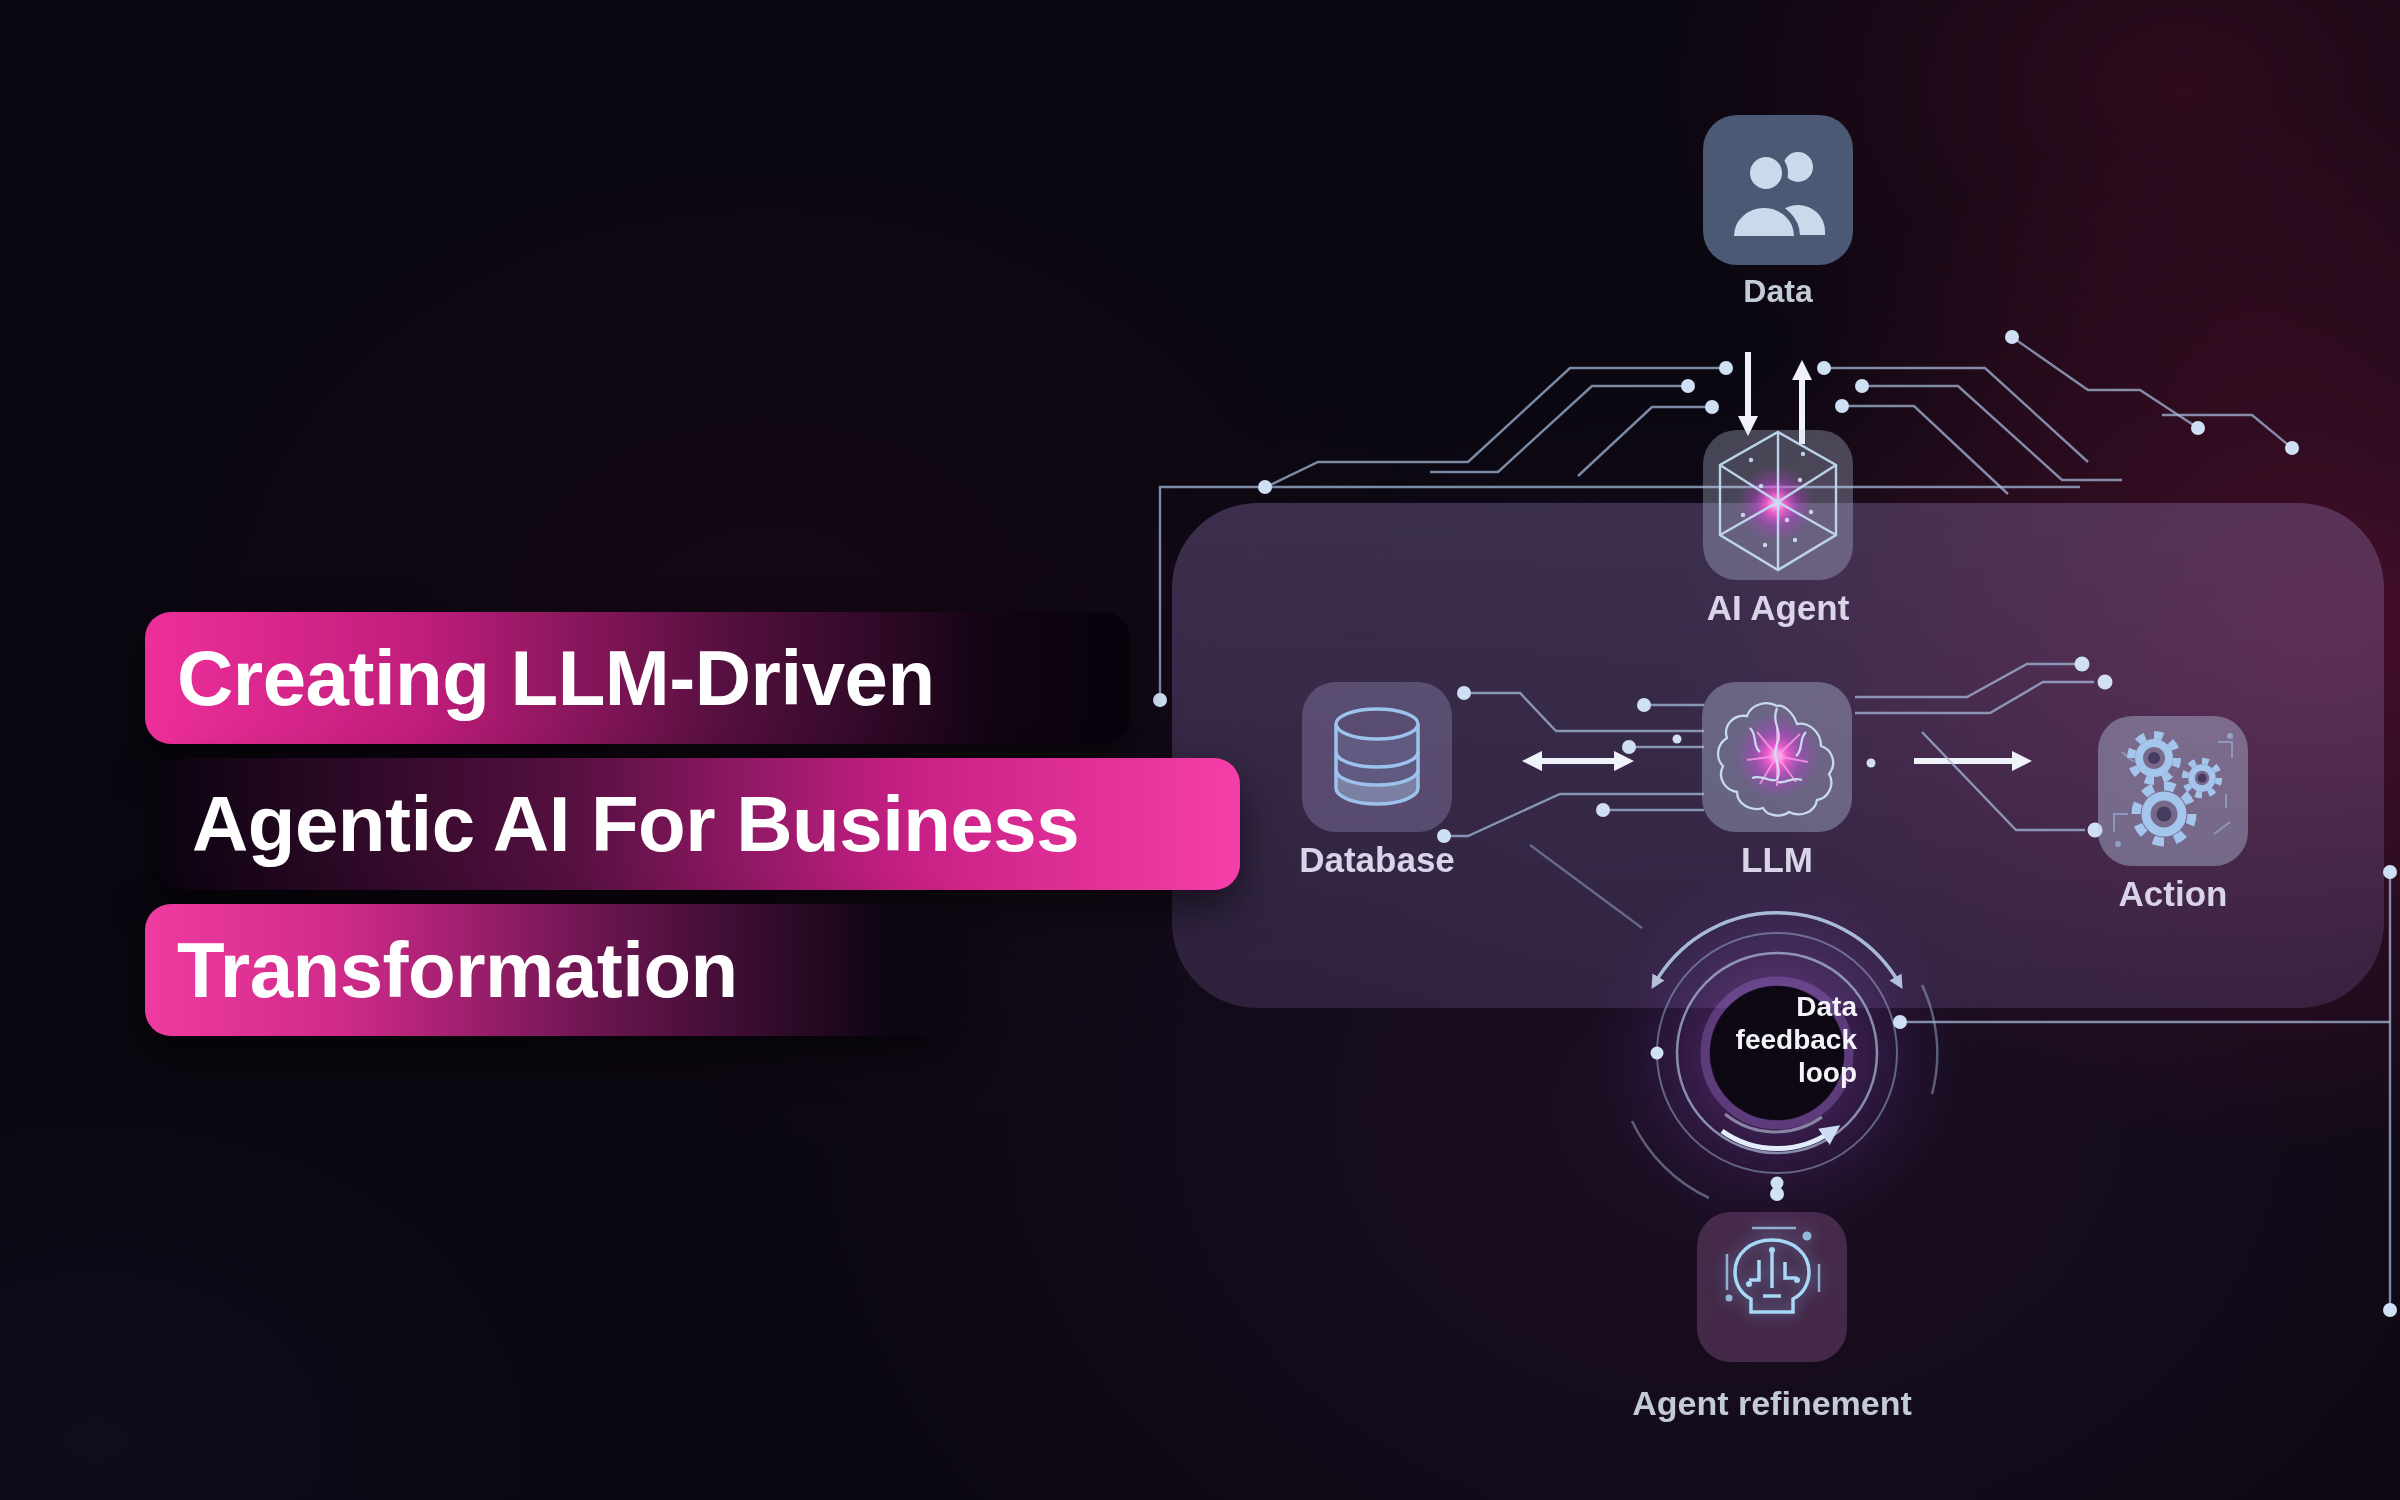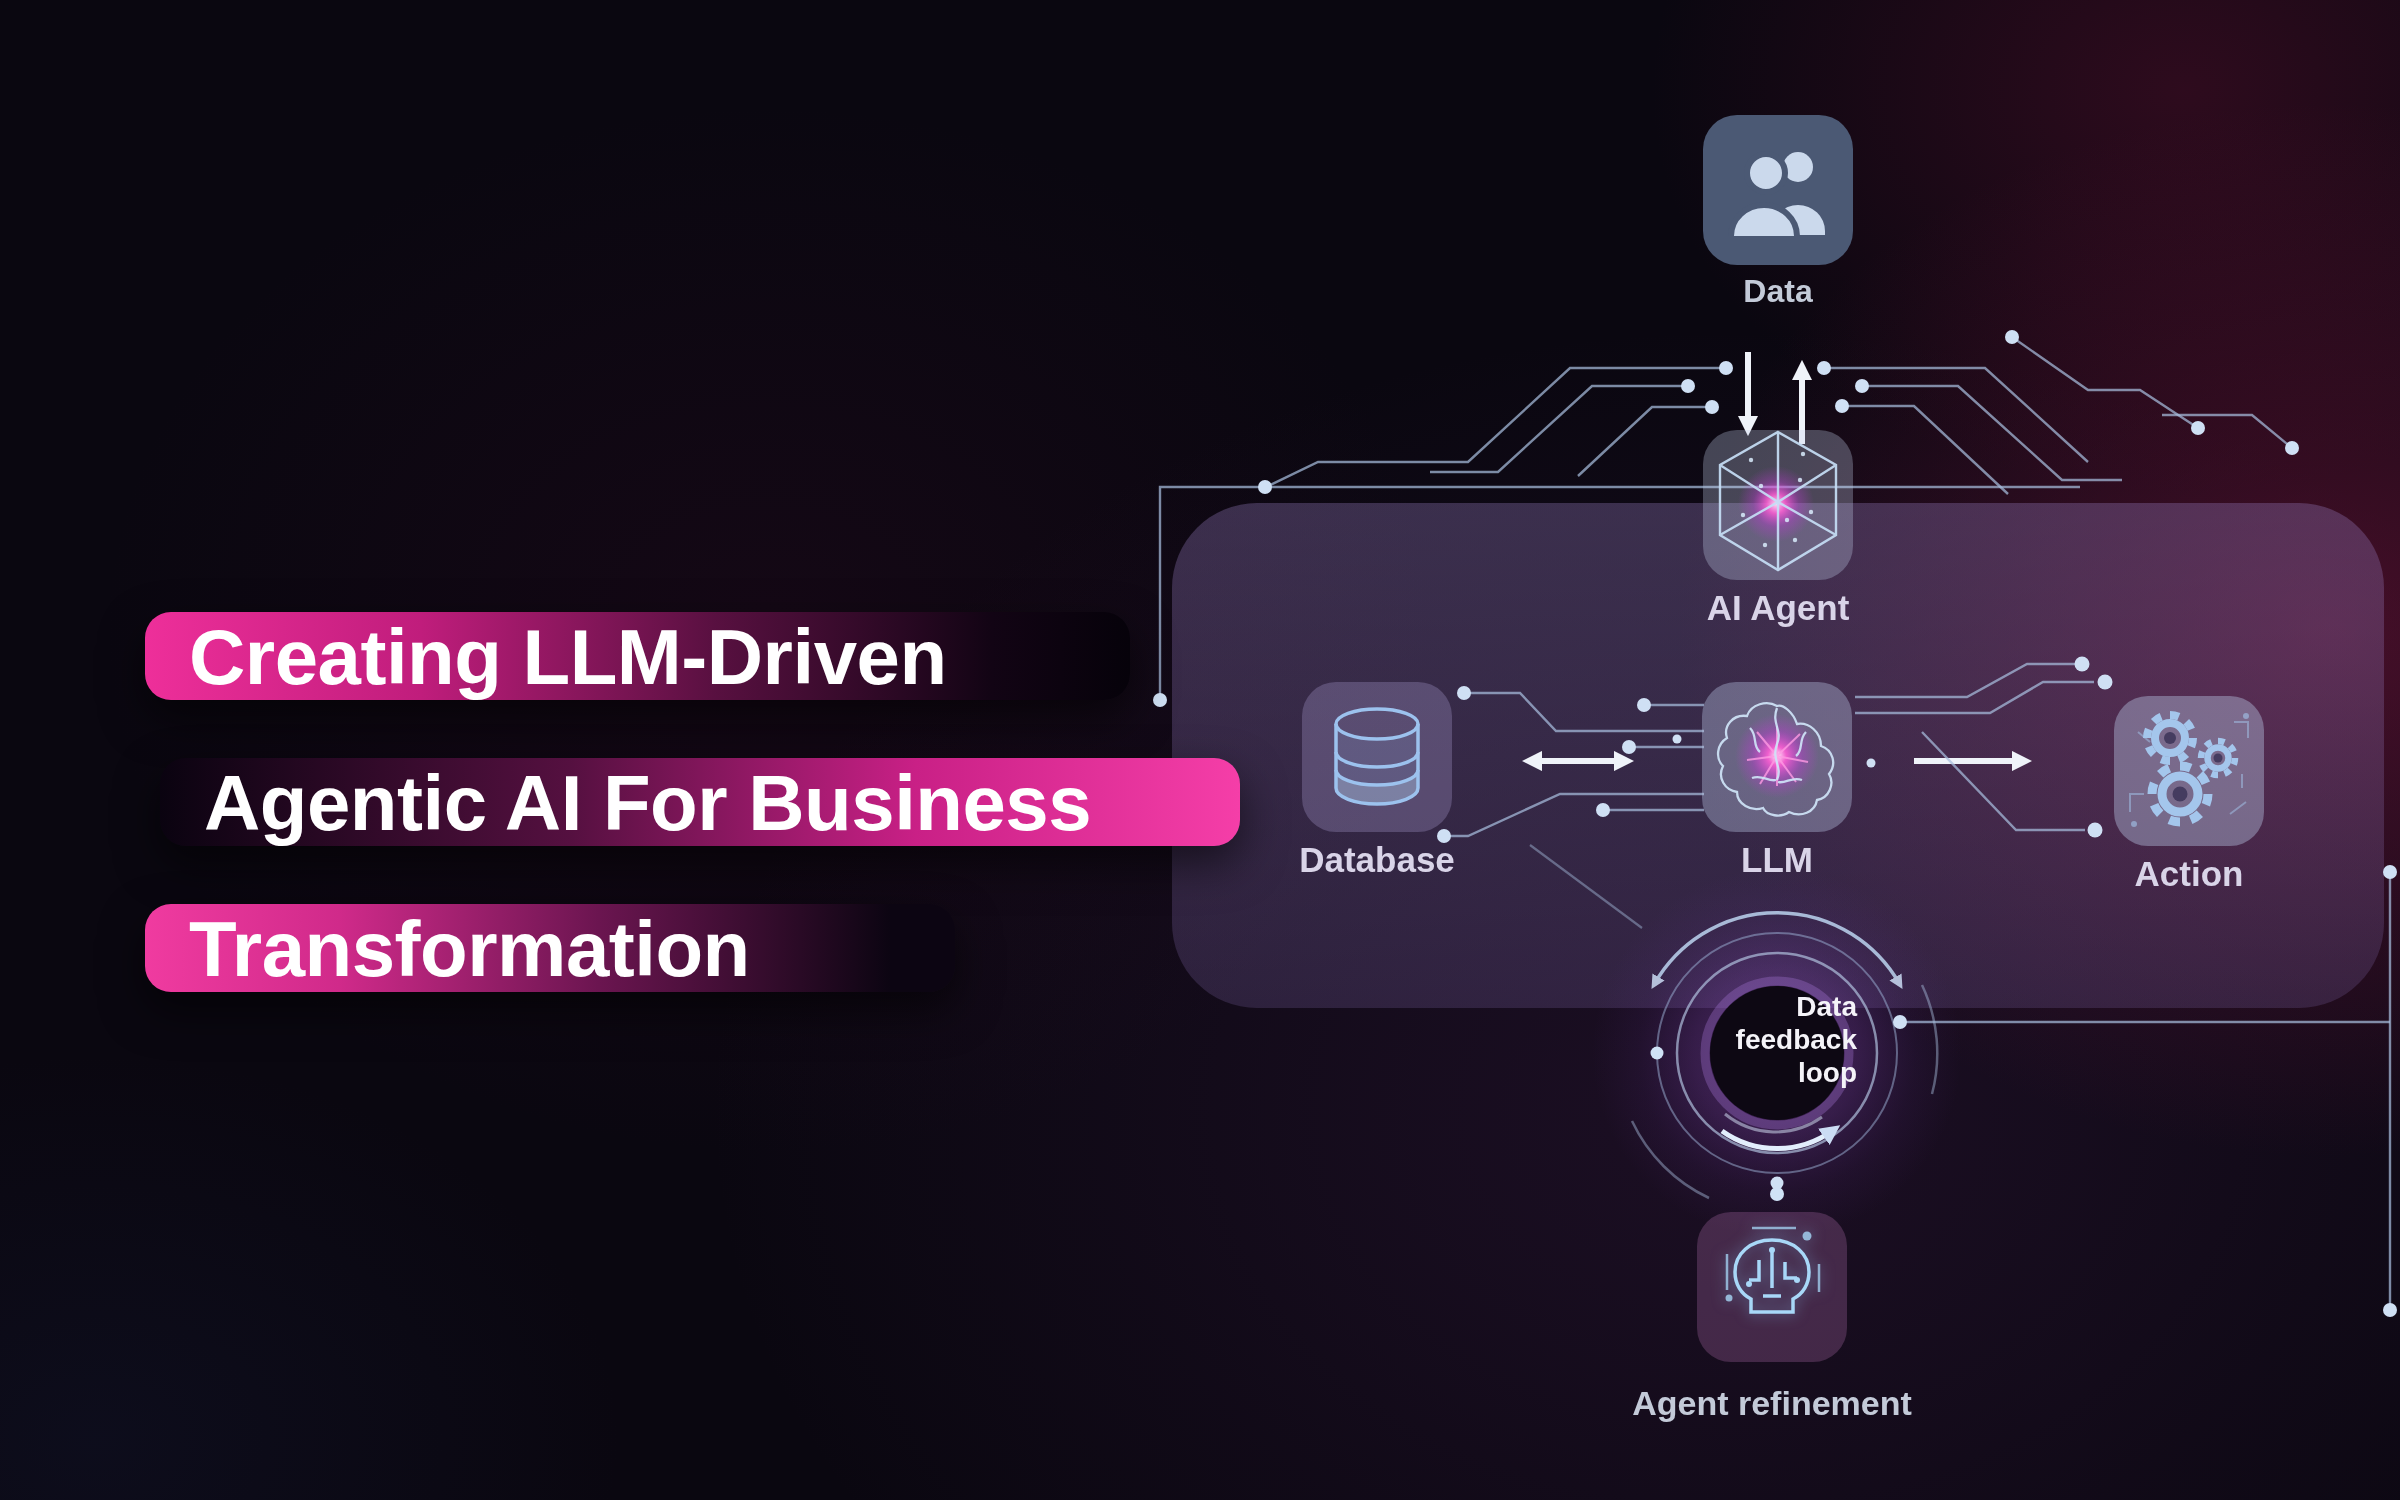--- a/index.html
+++ b/index.html
@@ -10,22 +10,22 @@
       radial-gradient(1050px 850px at 97% 42%, rgba(128,22,64,.50), transparent 62%),
       radial-gradient(820px 620px at 91% 6%, rgba(90,16,46,.45), transparent 65%),
       radial-gradient(1500px 1150px at 72% 74%, rgba(86,40,100,.24), transparent 68%),
       radial-gradient(950px 750px at 32% 42%, rgba(62,12,42,.20), transparent 70%),
       radial-gradient(750px 550px at 4% 96%, rgba(24,34,70,.22), transparent 70%),
       #0a0710;
   }
   
   .logo{position:absolute;left:140px;top:95px;width:260px;height:120px;}
   
-  .banner{position:absolute;height:88px;border-radius:26px;display:flex;
-          padding-left:44px;box-sizing:border-box;z-index:8;
+  .banner{position:absolute;height:132px;border-radius:26px;display:flex;align-items:center;
+          padding-left:32px;box-sizing:border-box;z-index:8;
           box-shadow:0 18px 44px rgba(0,0,0,.55);}
   .banner span{color:#ffffff;font-size:78px;font-weight:700;letter-spacing:-.5px;white-space:nowrap;}
   .b1{left:145px;top:612px;width:985px;
       background:linear-gradient(90deg,#ee2f9a 0%,#c01d7c 28%,#581040 58%,#120414 86%,#06020a 100%);}
   .b2{left:160px;top:758px;width:1080px;
       background:linear-gradient(90deg,#0a0310 0%,#551040 38%,#c92086 70%,#f53ea8 100%);}
   .b3{left:145px;top:904px;width:810px;
       background:linear-gradient(90deg,#f03ba0 0%,#d02a8a 24%,#6b1550 56%,#0c0512 92%);}
   
   .panel{position:absolute;left:1172px;top:503px;width:1212px;height:505px;border-radius:85px;
@@ -254,21 +254,21 @@
         <g stroke="#cfe4f8" stroke-width="2.3" fill="none" opacity=".92">
           <path d="M75,24 c-10,-6 -26,-2 -30,10 c-14,-2 -24,10 -20,22 c-10,6 -12,20 -4,28 c-6,12 2,24 14,26 c0,12 14,20 26,16 c4,8 18,10 26,4 c12,6 26,0 28,-12 c12,-2 18,-16 12,-26 c8,-10 4,-24 -8,-28 c0,-14 -12,-24 -24,-22 c-4,-12 -14,-20 -20,-18 z"></path>
           <path d="M75,26 c-6,16 6,22 0,36 c-6,16 6,22 0,36"></path>
           <path d="M48,46 c8,8 2,18 10,24 M104,50 c-8,8 -2,18 -10,24 M50,96 c10,-4 16,4 24,2 M100,98 c-10,-4 -16,4 -24,2"></path>
         </g>
       </svg>
     </div>
     <div class="nlabel lab-bold">LLM</div>
   </div>
 
-  <div class="node n-action" style="left:2098px;top:696px;margin-left:16px;">
+  <div class="node n-action" style="left:2098px;top:716px;">
     <div class="tile">
       <svg width="150" height="150" viewBox="0 0 150 150">
         <g stroke="#a4c6ec" fill="none" opacity=".5" stroke-width="2">
           <path d="M16,116 V98 h14 M120,26 h14 v16 M116,118 l16,-12 M128,78 v14 M24,36 l12,10"></path>
         </g>
         <circle cx="20" cy="128" r="3" fill="#a4c6ec" opacity=".6"></circle>
         <circle cx="132" cy="20" r="3" fill="#a4c6ec" opacity=".6"></circle>
 
         <g stroke="#a4c6ec">
           <circle cx="56" cy="42" r="23" fill="none" stroke-width="8" pathLength="80" stroke-dasharray="5 5"></circle>

